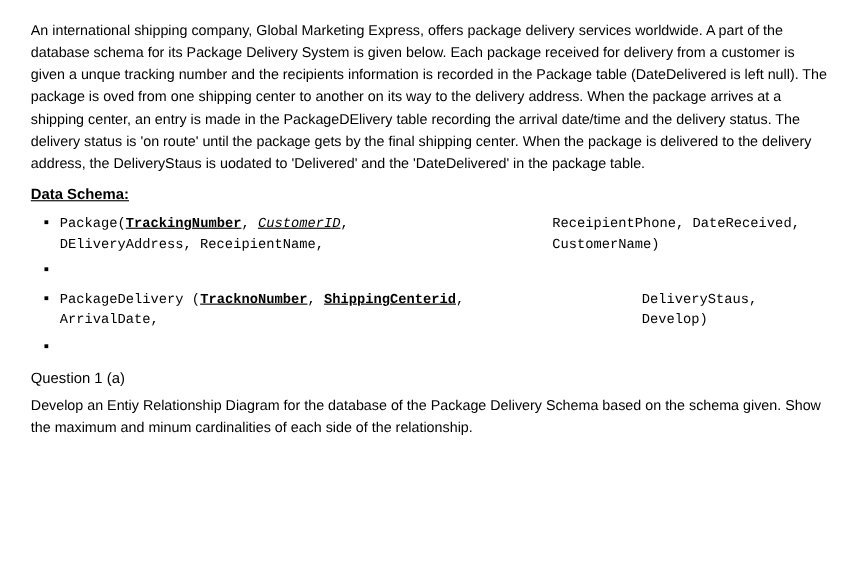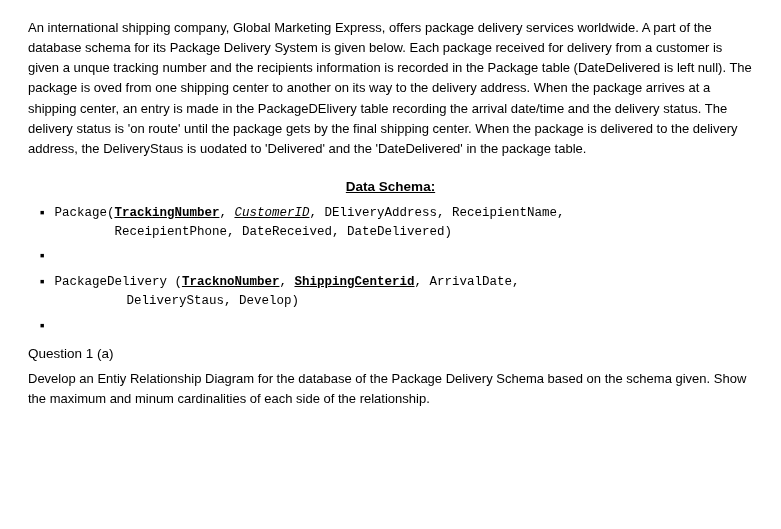--- a/index.html
+++ b/index.html
@@ -12,28 +12,27 @@
       font-family: Arial, sans-serif;
       font-size: 13px;
       color: #000;
       width: 781px;
       min-height: 529px;
       padding: 18px 28px 18px 28px;
     }
     .intro-text {
       font-size: 13px;
       line-height: 1.55;
-      margin-bottom: 20px;
+      margin-bottom: 10px;
     }
     .schema-heading {
       font-size: 13.5px;
       font-weight: bold;
       text-decoration: underline;
       margin-bottom: 10px;
-      text-align: center;
     }
     .schema-list {
       list-style: none;
       padding-left: 10px;
       margin-bottom: 10px;
     }
     .schema-list li {
       display: flex;
       align-items: flex-start;
       margin-bottom: 6px;
@@ -58,21 +57,21 @@
       text-decoration: underline;
       font-style: italic;
     }
     .pk-italic {
       font-weight: bold;
       text-decoration: underline;
       font-style: italic;
     }
     .multi-line-entry {
       display: flex;
-      flex-direction: column;
+      flex-direction: row;
     }
     .entry-line2 {
       padding-left: 0;
       font-family: 'Courier New', Courier, monospace;
       font-size: 12.5px;
     }
     .question-heading {
       font-size: 13.5px;
       font-weight: normal;
       margin-bottom: 8px;
@@ -91,21 +90,21 @@
 <p class="schema-heading">Data Schema:</p>
 
 <ul class="schema-list">
 
   <li>
     <span class="bullet">▪</span>
     <span class="multi-line-entry">
       <span>
         Package(<span class="pk">TrackingNumber</span>, <span class="fk pk-italic" style="font-weight:normal; font-style:italic; text-decoration:underline;">CustomerID</span>, DEliveryAddress, ReceipientName,
       </span>
-      <span class="entry-line2" style="padding-left: 60px;">ReceipientPhone, DateReceived, DateDelivered)</span>
+      <span class="entry-line2" style="padding-left: 60px;">ReceipientPhone, DateReceived, CustomerName)</span>
     </span>
   </li>
 
   <li>
     <span class="bullet">▪</span>
   </li>
 
   <li>
     <span class="bullet">▪</span>
     <span class="multi-line-entry">

